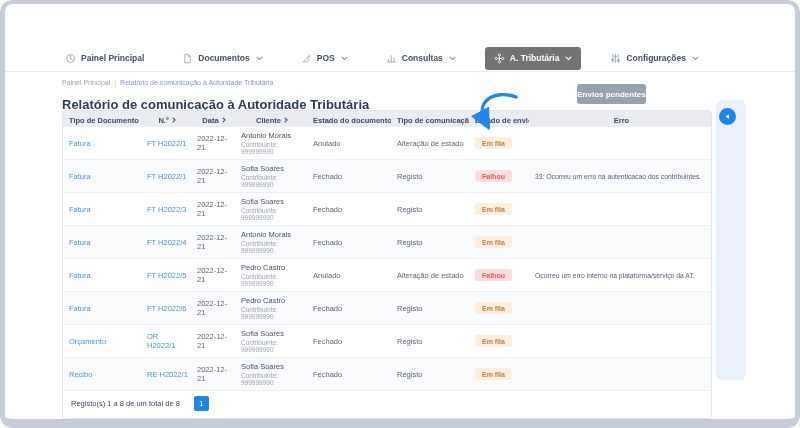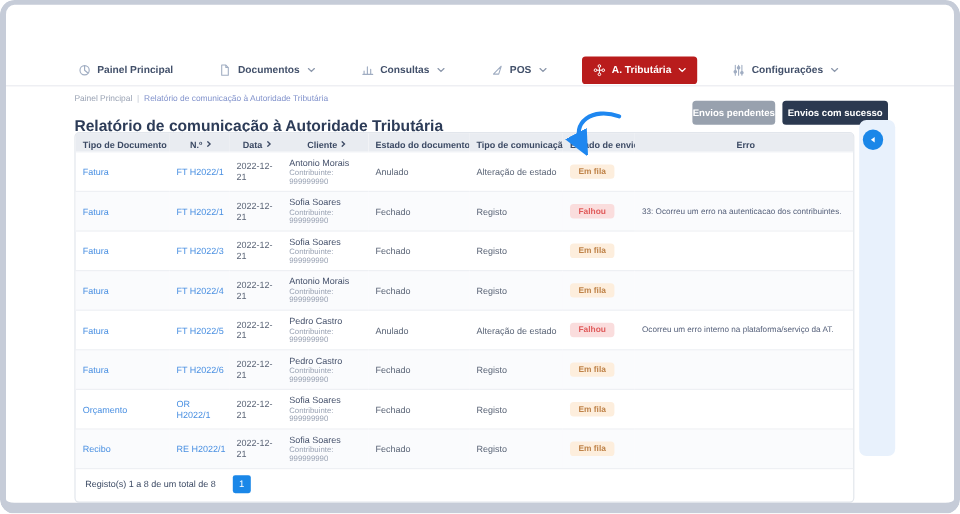--- a/index.html
+++ b/index.html
@@ -8,21 +8,21 @@
   .screen{position:relative;width:800px;height:428px;background:#fff;overflow:hidden;border-radius:12px;}
   .frame{position:absolute;inset:0;border:4px solid #c6ccd8;border-left-width:5px;border-right-width:5px;border-bottom-width:9px;border-radius:12px;pointer-events:none;z-index:60;}
 
   
   .navbar{position:absolute;left:56px;top:44px;height:28px;display:flex;align-items:center;gap:20px;z-index:5;}
   .nav-item{display:flex;align-items:center;gap:5px;color:#42506a;font-size:8.5px;font-weight:600;padding:6px 9px;border-radius:3px;cursor:pointer;white-space:nowrap;}
   .nav-item .nav-icon{color:#a0adc2;display:flex;align-items:center;}
   .nav-item .nav-icon svg{width:11px;height:11px;}
   .nav-item .caret{display:flex;color:#8b97ab;margin-left:1px;}
   .nav-item .caret svg{width:7px;height:5px;}
-  .nav-item.active{background:#b91c1c;color:#fff;}
+  .nav-item.active{background:#737373;color:#fff;}
   .nav-item.active .nav-icon,.nav-item.active .caret{color:#fff;}
   .nav-divider{position:absolute;left:0;right:0;top:71px;height:1px;background:#eaecf0;}
 
   
   .breadcrumb{position:absolute;left:62px;top:79px;font-size:7px;display:flex;gap:4px;align-items:center;}
   .crumb-home{color:#9aa3b4;cursor:pointer;}
   .crumb-sep{color:#c3c9d4;}
   .crumb-current{color:#8293cc;}
   .page-title{position:absolute;left:62px;top:88px;font-size:13px;font-weight:700;color:#2d3c58;}
   .btn{position:absolute;height:20px;border:none;border-radius:3px;color:#fff;font-size:8px;font-weight:600;font-family:inherit;display:flex;align-items:center;justify-content:center;padding:0 10px;cursor:pointer;white-space:nowrap;}
@@ -81,38 +81,38 @@
         </span>
     <span class="nav-label">Documentos</span>
     <span class="caret">
           <svg viewBox="0 0 8 6" fill="none" stroke="currentColor" stroke-width="1.3" stroke-linecap="round">
             <path d="M1 1.4 4 4.2 7 1.4"></path>
           </svg>
         </span>
   </div>
       <div class="nav-item">
     <span class="nav-icon">
+          <svg viewBox="0 0 16 16" fill="none" stroke="currentColor" stroke-width="1.3" stroke-linejoin="round">
+            <path d="M12.6 3.2 3.2 12.8h6.4z"></path>
+          </svg>
+        </span>
+    <span class="nav-label">POS</span>
+    <span class="caret">
+          <svg viewBox="0 0 8 6" fill="none" stroke="currentColor" stroke-width="1.3" stroke-linecap="round">
+            <path d="M1 1.4 4 4.2 7 1.4"></path>
+          </svg>
+        </span>
+  </div>
+      <div class="nav-item">
+    <span class="nav-icon">
           <svg viewBox="0 0 16 16" fill="none" stroke="currentColor" stroke-width="1.4" stroke-linecap="round">
             <path d="M3.5 13V9M7.5 13V4M11.5 13V7M2 13h12"></path>
           </svg>
         </span>
     <span class="nav-label">Consultas</span>
-    <span class="caret">
-          <svg viewBox="0 0 8 6" fill="none" stroke="currentColor" stroke-width="1.3" stroke-linecap="round">
-            <path d="M1 1.4 4 4.2 7 1.4"></path>
-          </svg>
-        </span>
-  </div>
-      <div class="nav-item">
-    <span class="nav-icon">
-          <svg viewBox="0 0 16 16" fill="none" stroke="currentColor" stroke-width="1.3" stroke-linejoin="round">
-            <path d="M12.6 3.2 3.2 12.8h6.4z"></path>
-          </svg>
-        </span>
-    <span class="nav-label">POS</span>
     <span class="caret">
           <svg viewBox="0 0 8 6" fill="none" stroke="currentColor" stroke-width="1.3" stroke-linecap="round">
             <path d="M1 1.4 4 4.2 7 1.4"></path>
           </svg>
         </span>
   </div>
       <div class="nav-item active">
     <span class="nav-icon">
           <svg viewBox="0 0 16 16" fill="none" stroke="currentColor" stroke-width="1.2">
             <circle cx="8" cy="3" r="1.6"></circle>
@@ -150,21 +150,20 @@
 
   <div class="breadcrumb">
     <span class="crumb-home">Painel Principal</span>
     <span class="crumb-sep">|</span>
     <span class="crumb-current">Relatório de comunicação à Autoridade Tributária</span>
   </div>
 
   <h1 class="page-title">Relatório de comunicação à Autoridade Tributária</h1>
 
   <button class="btn btn-pending">Envios pendentes</button>
-  <button class="btn btn-success">Envios com sucesso</button>
 
   <div class="card">
     <table>
       <colgroup>
         <col style="width:78px">
           <col style="width:50px">
           <col style="width:44px">
           <col style="width:72px">
         <col style="width:84px">
           <col style="width:78px">

